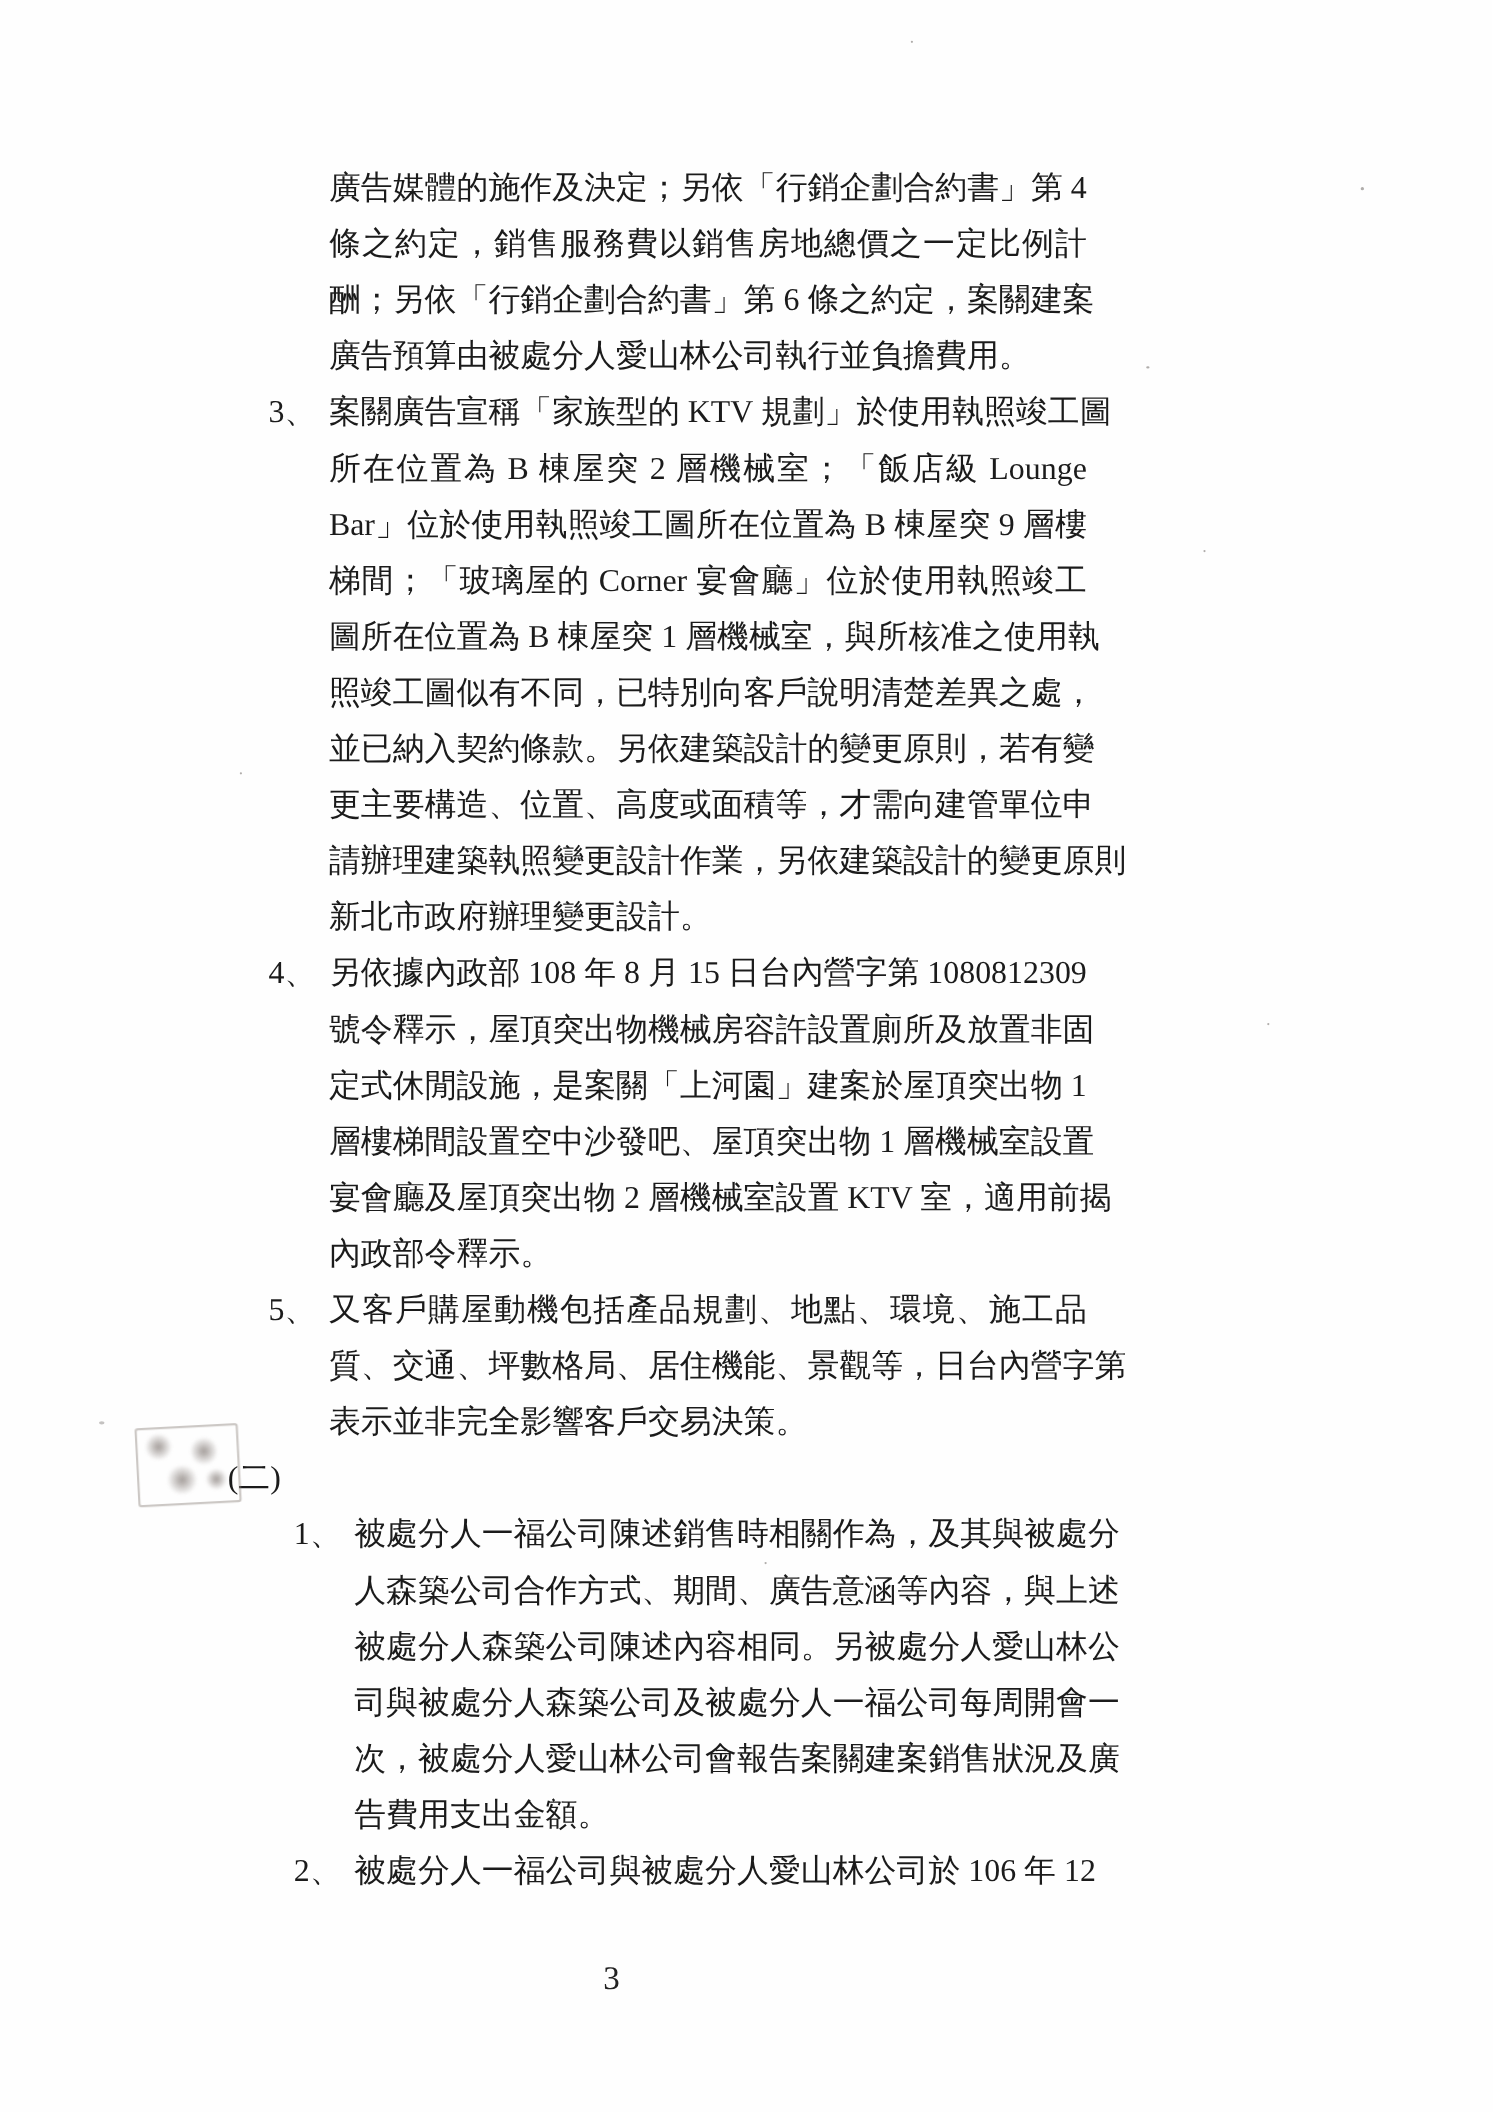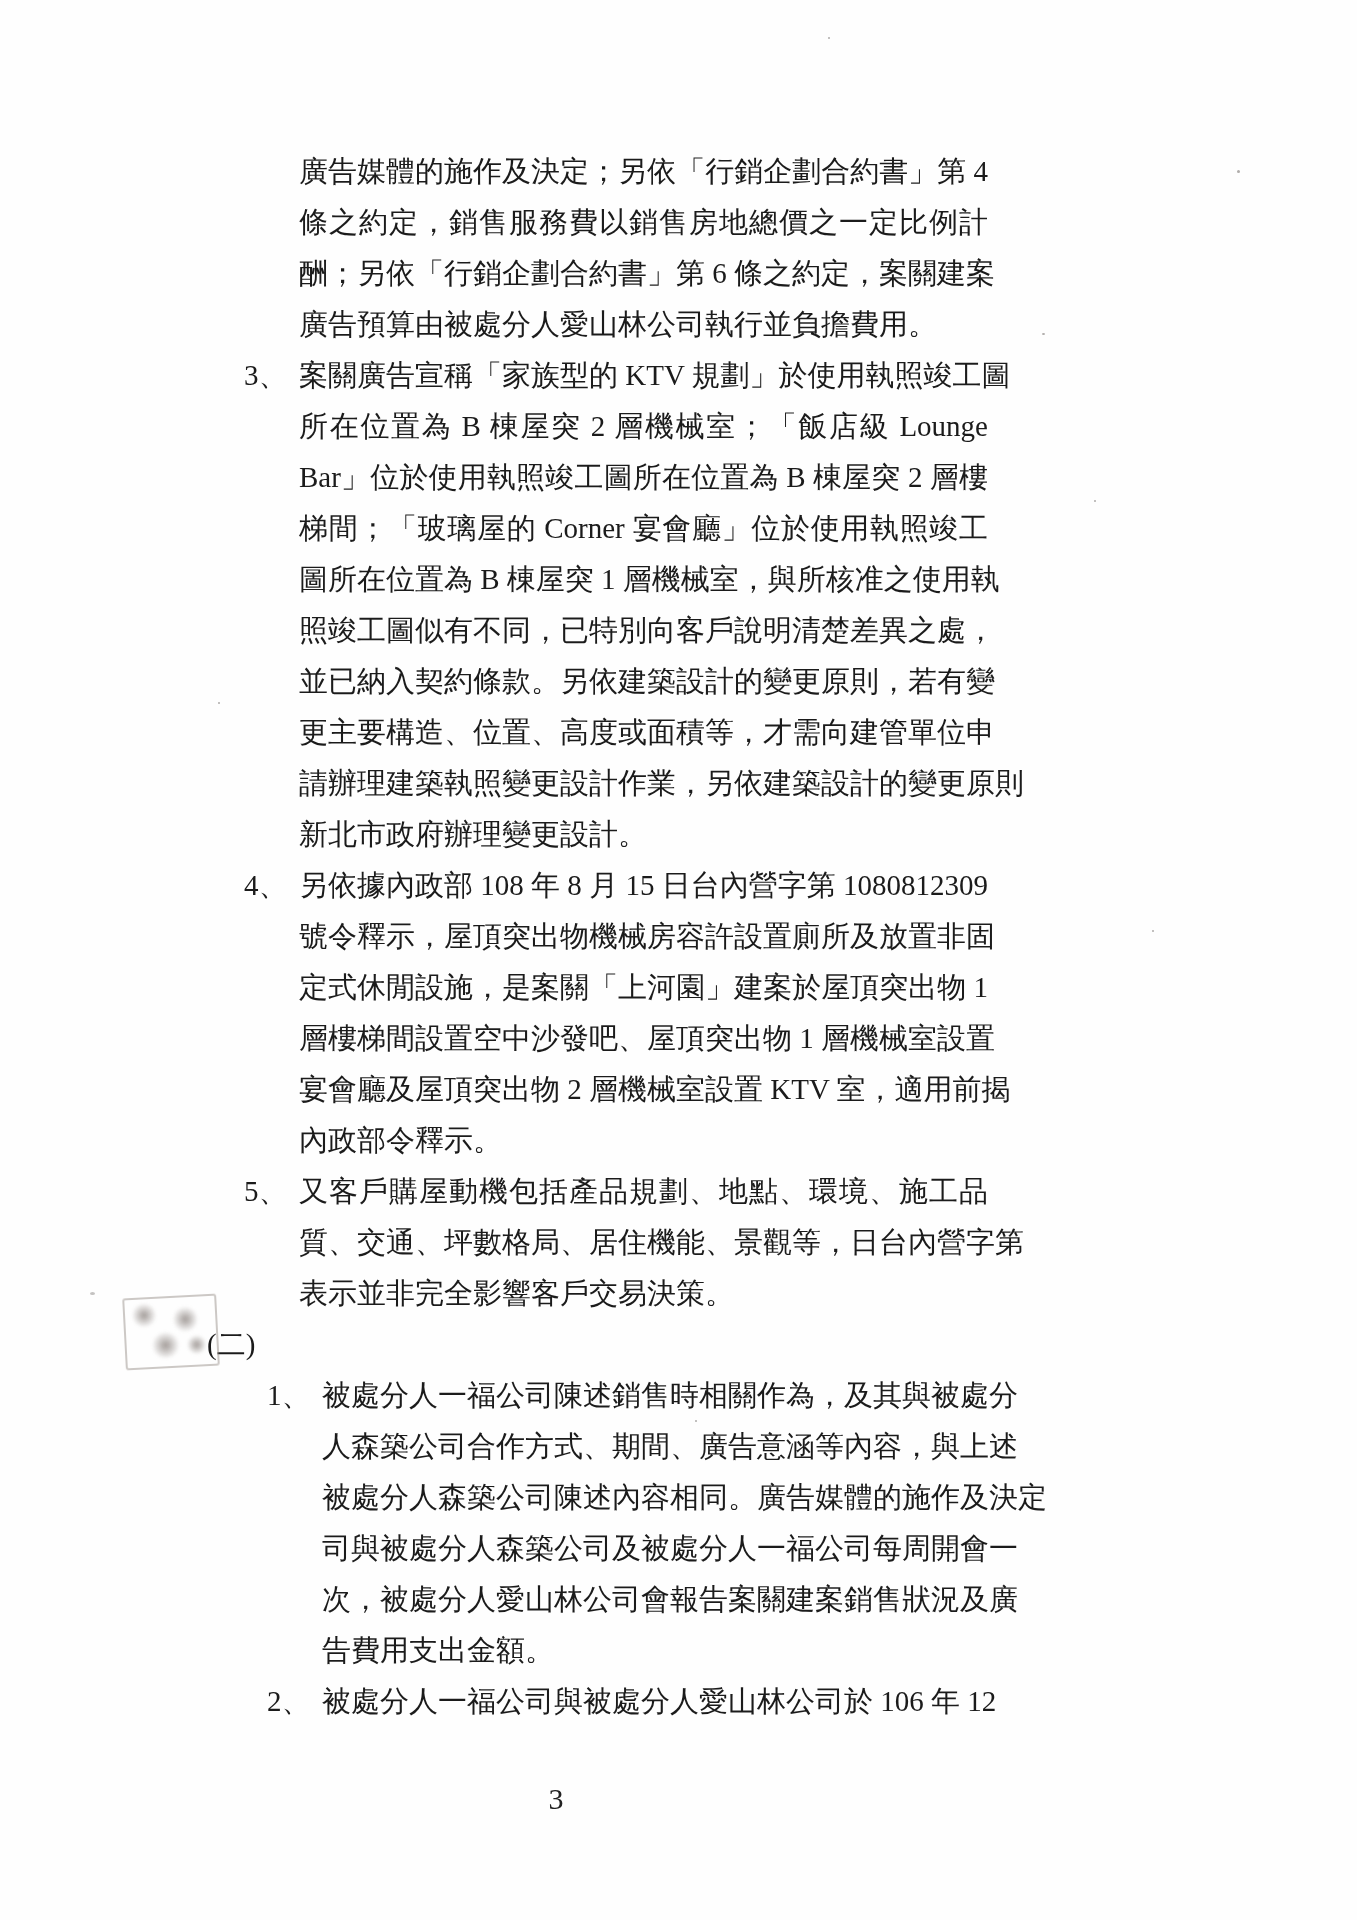--- a/index.html
+++ b/index.html
@@ -55,21 +55,21 @@
         <span class="txt">廣告預算由被處分人愛山林公司執行並負擔費用。</span>
       </div>
     <div class="line la fill">
         <span class="marker">3、</span>
         <span class="txt">案關廣告宣稱「家族型的 KTV 規劃」於使用執照竣工圖</span>
       </div>
     <div class="line la fill">
         <span class="txt">所在位置為 B 棟屋突 2 層機械室；「飯店級 Lounge</span>
       </div>
     <div class="line la fill">
-        <span class="txt">Bar」位於使用執照竣工圖所在位置為 B 棟屋突 2 層樓</span>
+        <span class="txt">Bar」位於使用執照竣工圖所在位置為 B 棟屋突 9 層樓</span>
       </div>
     <div class="line la fill">
         <span class="txt">梯間；「玻璃屋的 Corner 宴會廳」位於使用執照竣工</span>
       </div>
     <div class="line la fill">
         <span class="txt">圖所在位置為 B 棟屋突 1 層機械室，與所核准之使用執</span>
       </div>
     <div class="line la fill">
         <span class="txt">照竣工圖似有不同，已特別向客戶說明清楚差異之處，</span>
       </div>
@@ -118,21 +118,21 @@
         <span class="marker">(二)</span>
       </div>
     <div class="line lc fill">
         <span class="marker">1、</span>
         <span class="txt">被處分人一福公司陳述銷售時相關作為，及其與被處分</span>
       </div>
     <div class="line lc fill">
         <span class="txt">人森築公司合作方式、期間、廣告意涵等內容，與上述</span>
       </div>
     <div class="line lc fill">
-        <span class="txt">被處分人森築公司陳述內容相同。廣告媒體的施作及決定</span>
+        <span class="txt">被處分人森築公司陳述內容相同。另被處分人愛山林公</span>
       </div>
     <div class="line lc fill">
         <span class="txt">司與被處分人森築公司及被處分人一福公司每周開會一</span>
       </div>
     <div class="line lc fill">
         <span class="txt">次，被處分人愛山林公司會報告案關建案銷售狀況及廣</span>
       </div>
     <div class="line lc">
         <span class="txt">告費用支出金額。</span>
       </div>

